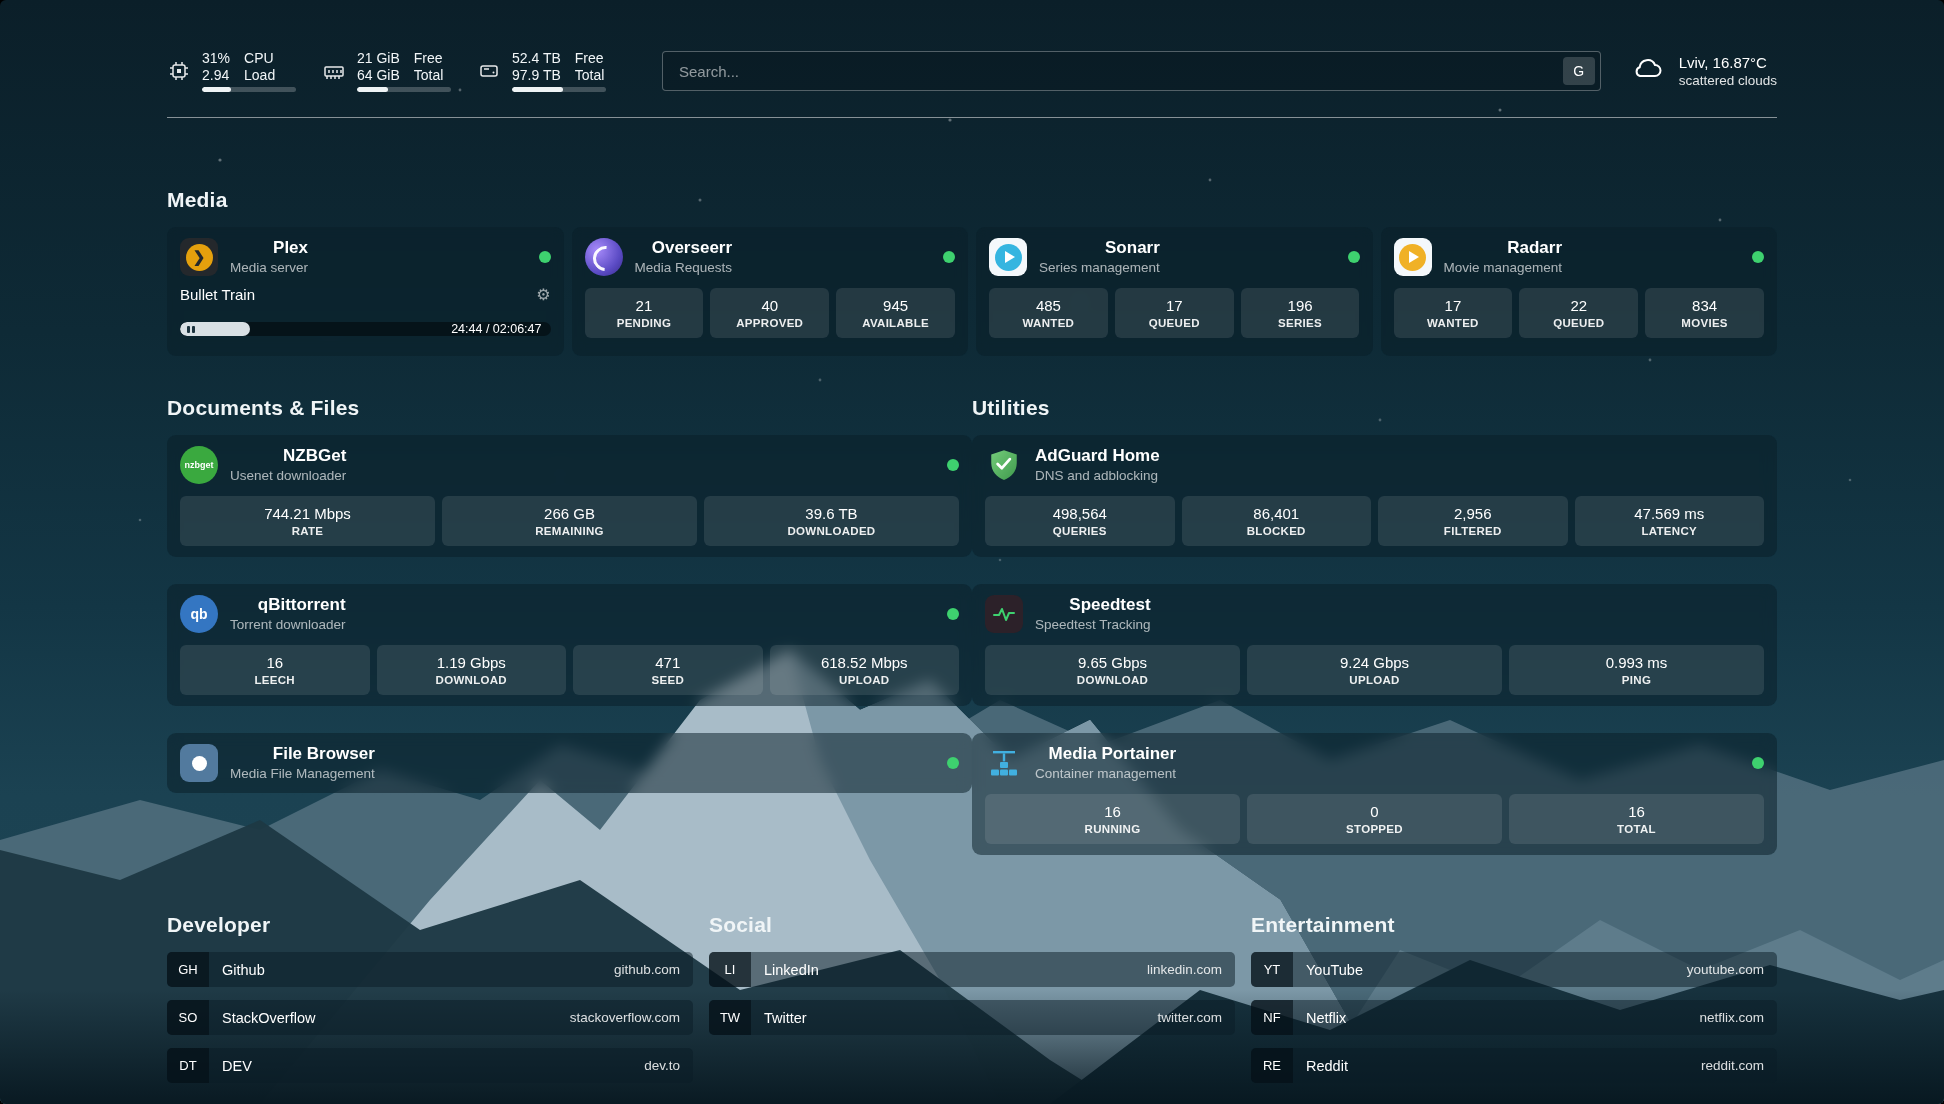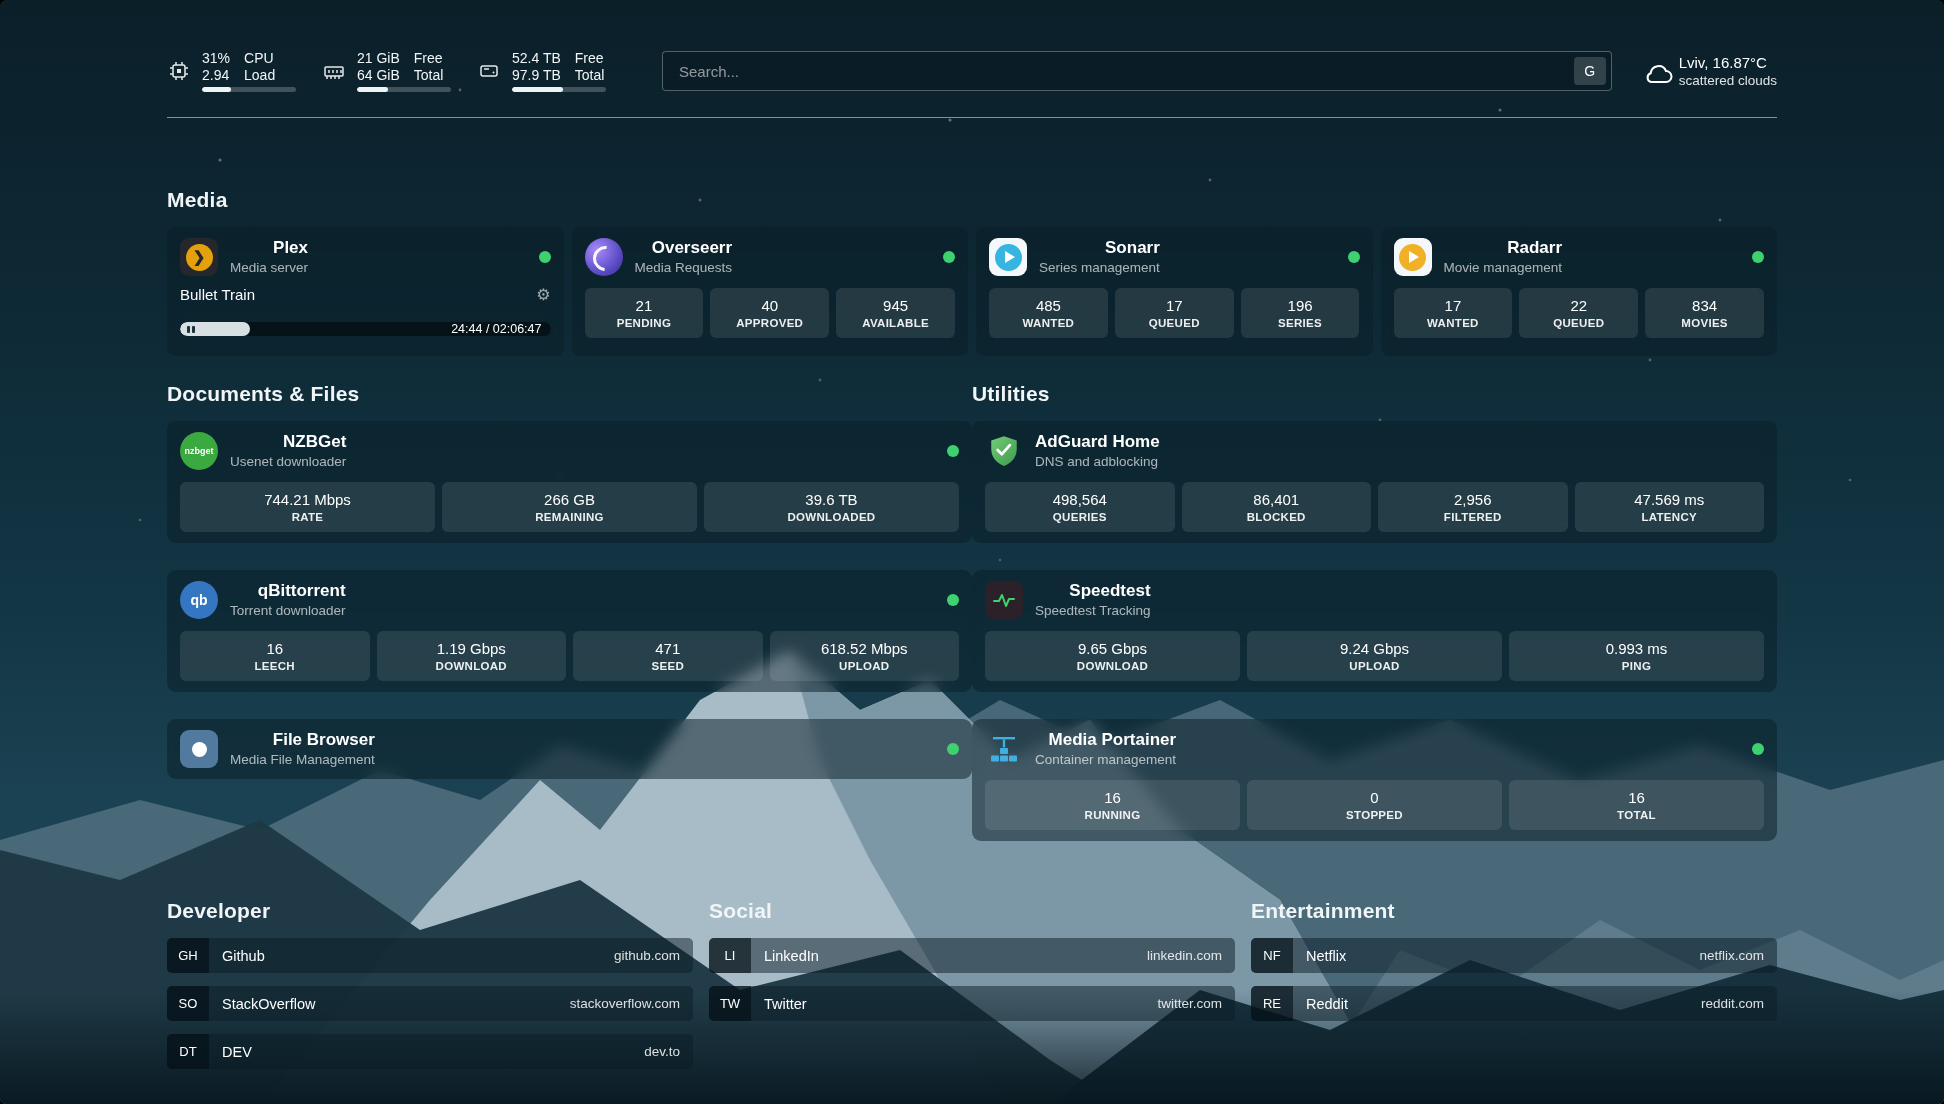--- a/index.html
+++ b/index.html
@@ -17,31 +17,31 @@
   .metric-text{display:flex;gap:14px;}
   .mcol{display:flex;flex-direction:column;gap:1px;font-size:14px;line-height:16px;color:#f2f6f8;}
   .bar-sm{width:94px;height:5px;border-radius:3px;background:rgba(255,255,255,.22);overflow:hidden;}
   .bar-sm i{display:block;height:100%;background:#eef3f5;border-radius:3px;}
   .search{flex:1;display:flex;align-items:center;margin:0 30px;height:38px;border:1px solid rgba(255,255,255,.3);
     border-radius:4px;background:rgba(8,24,32,.5);padding:0 5px 0 14px;}
   .search input{flex:1;background:transparent;border:none;outline:none;color:#fff;font-size:15px;font-family:"Liberation Sans",sans-serif;}
   .search input::placeholder{color:rgba(255,255,255,.55);}
   .g-btn{width:32px;height:28px;border-radius:4px;background:rgba(255,255,255,.17);display:flex;align-items:center;justify-content:center;
     font-size:14px;color:#fff;cursor:pointer;}
-  .weather{display:flex;align-items:flex-end;gap:3px;}
+  .weather{display:flex;align-items:flex-start;gap:14px;}
   .weather-txt{display:flex;flex-direction:column;gap:2px;}
   .weather-loc{font-size:15px;color:#fff;}
   .weather-cond{font-size:13.5px;color:rgba(255,255,255,.88);}
   .divider{margin:17px 0 0 0;border:none;border-top:1px solid rgba(255,255,255,.5);}
 
   
   h2.sec{font-size:21px;font-weight:700;color:#f0f5f7;margin:0 0 15px 0;letter-spacing:.2px;}
   .sec-media{margin-top:70px;}
   .media-row{display:grid;grid-template-columns:repeat(4,1fr);gap:8px;}
-  .cols{display:grid;grid-template-columns:1fr 1fr;gap:0;margin-top:26px;}
+  .cols{display:grid;grid-template-columns:1fr 1fr;gap:0;margin-top:40px;}
   .col .card{margin-bottom:27px;}
   .col .card:last-child{margin-bottom:0;}
 
   .card{background:rgba(10,31,41,.52);backdrop-filter:blur(7px);border-radius:9px;padding:11px 13px;box-sizing:border-box;}
   .media-row .card{min-height:129px;display:flex;flex-direction:column;}
   .card-head{display:flex;align-items:center;gap:12px;}
   .app-titles{display:flex;flex-direction:column;gap:2px;min-width:0;}
   .app-name{font-size:17px;font-weight:700;color:#fff;line-height:20px;text-align:right;}
   .app-sub{font-size:13.5px;color:rgba(255,255,255,.66);line-height:16px;}
   .dot{width:12px;height:12px;border-radius:50%;background:var(--status-green,#3ed16f);margin-left:auto;flex:none;}
@@ -552,20 +552,25 @@
             <span class="bm-name">Twitter</span>
             <span class="bm-url">twitter.com</span>
           </div>
         </div>
       </div>
 
       <div class="bm-col">
         <h2 class="sec">Entertainment</h2>
         <div class="bm-list">
           <div class="bm-row">
+            <span class="bm-abbr">YT</span>
+            <span class="bm-name">YouTube</span>
+            <span class="bm-url">youtube.com</span>
+          </div>
+          <div class="bm-row">
             <span class="bm-abbr">NF</span>
             <span class="bm-name">Netflix</span>
             <span class="bm-url">netflix.com</span>
           </div>
           <div class="bm-row">
             <span class="bm-abbr">RE</span>
             <span class="bm-name">Reddit</span>
             <span class="bm-url">reddit.com</span>
           </div>
         </div>

